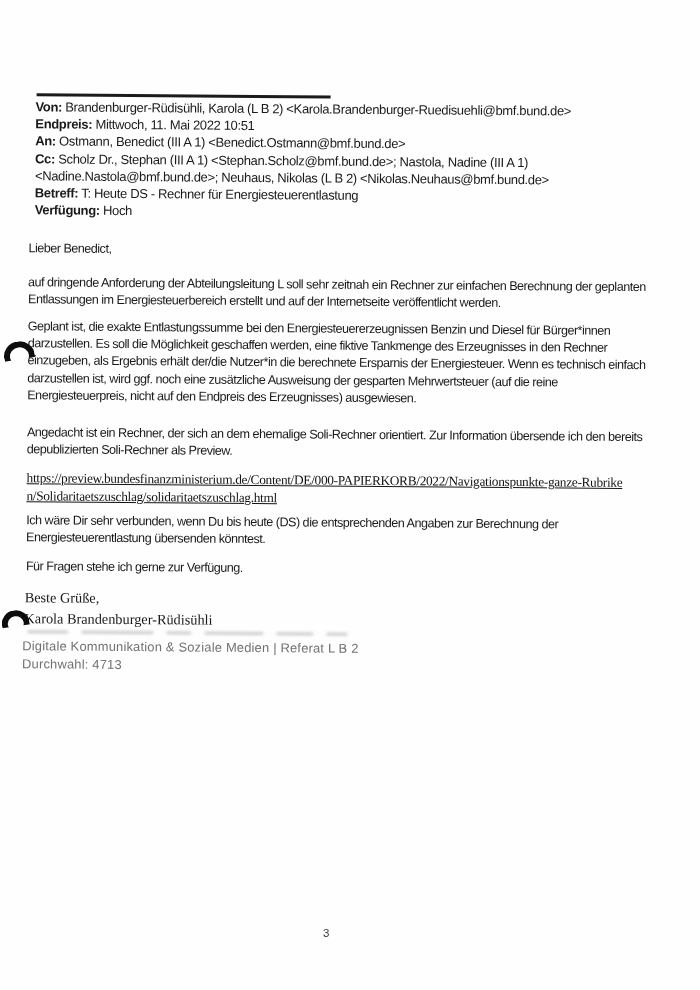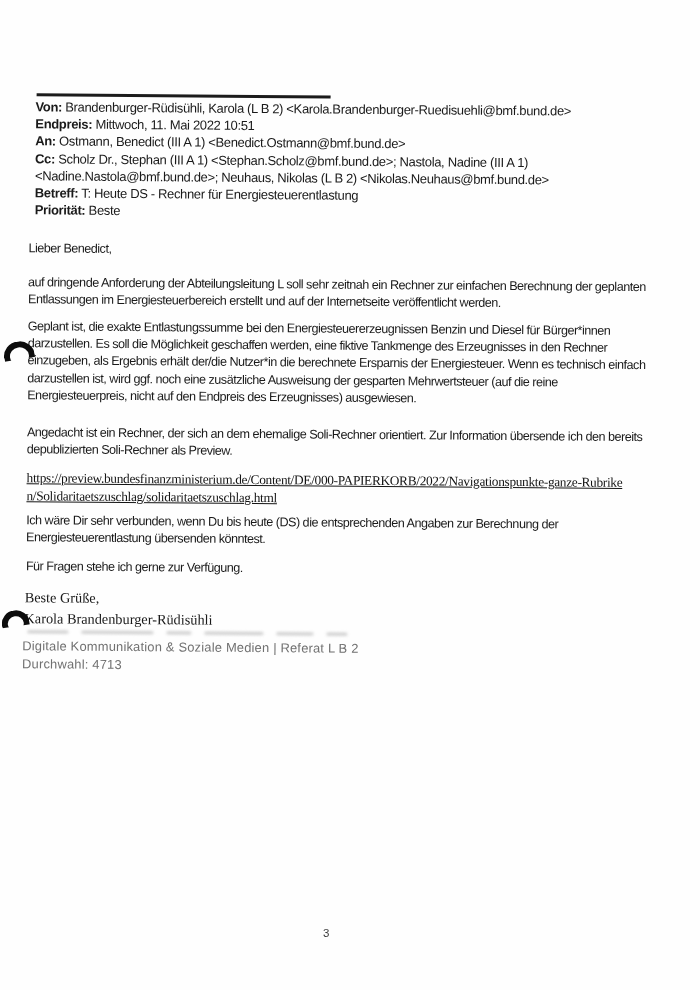--- a/index.html
+++ b/index.html
@@ -71,21 +71,21 @@
   <div class="sheet">
 
     <div class="top-rule"></div>
 
     <div class="header">
       <p><span class="hl">Von:</span> <span>Brandenburger-Rüdisühli, Karola (L B 2) &lt;Karola.Brandenburger-Ruedisuehli@bmf.bund.de&gt;</span></p>
       <p><span class="hl">Endpreis:</span> <span>Mittwoch, 11. Mai 2022 10:51</span></p>
       <p><span class="hl">An:</span> <span>Ostmann, Benedict (III A 1) &lt;Benedict.Ostmann@bmf.bund.de&gt;</span></p>
       <p><span class="hl">Cc:</span> <span>Scholz Dr., Stephan (III A 1) &lt;Stephan.Scholz@bmf.bund.de&gt;; Nastola, Nadine (III A 1) &lt;Nadine.Nastola@bmf.bund.de&gt;; Neuhaus, Nikolas (L B 2) &lt;Nikolas.Neuhaus@bmf.bund.de&gt;</span></p>
       <p><span class="hl">Betreff:</span> <span>T: Heute DS - Rechner für Energiesteuerentlastung</span></p>
-      <p><span class="hl">Priorität:</span> <span>Beste</span></p>
+      <p><span class="hl">Verfügung:</span> <span>Hoch</span></p>
     </div>
 
     <div class="blk salut">
       <p>Lieber Benedict,</p>
     </div>
 
     <div class="blk p-request">
       <p>auf dringende Anforderung der Abteilungsleitung L soll sehr zeitnah ein Rechner zur einfachen Berechnung der geplanten Entlassungen im Energiesteuerbereich erstellt und auf der Internetseite veröffentlicht werden.</p>
     </div>
 

